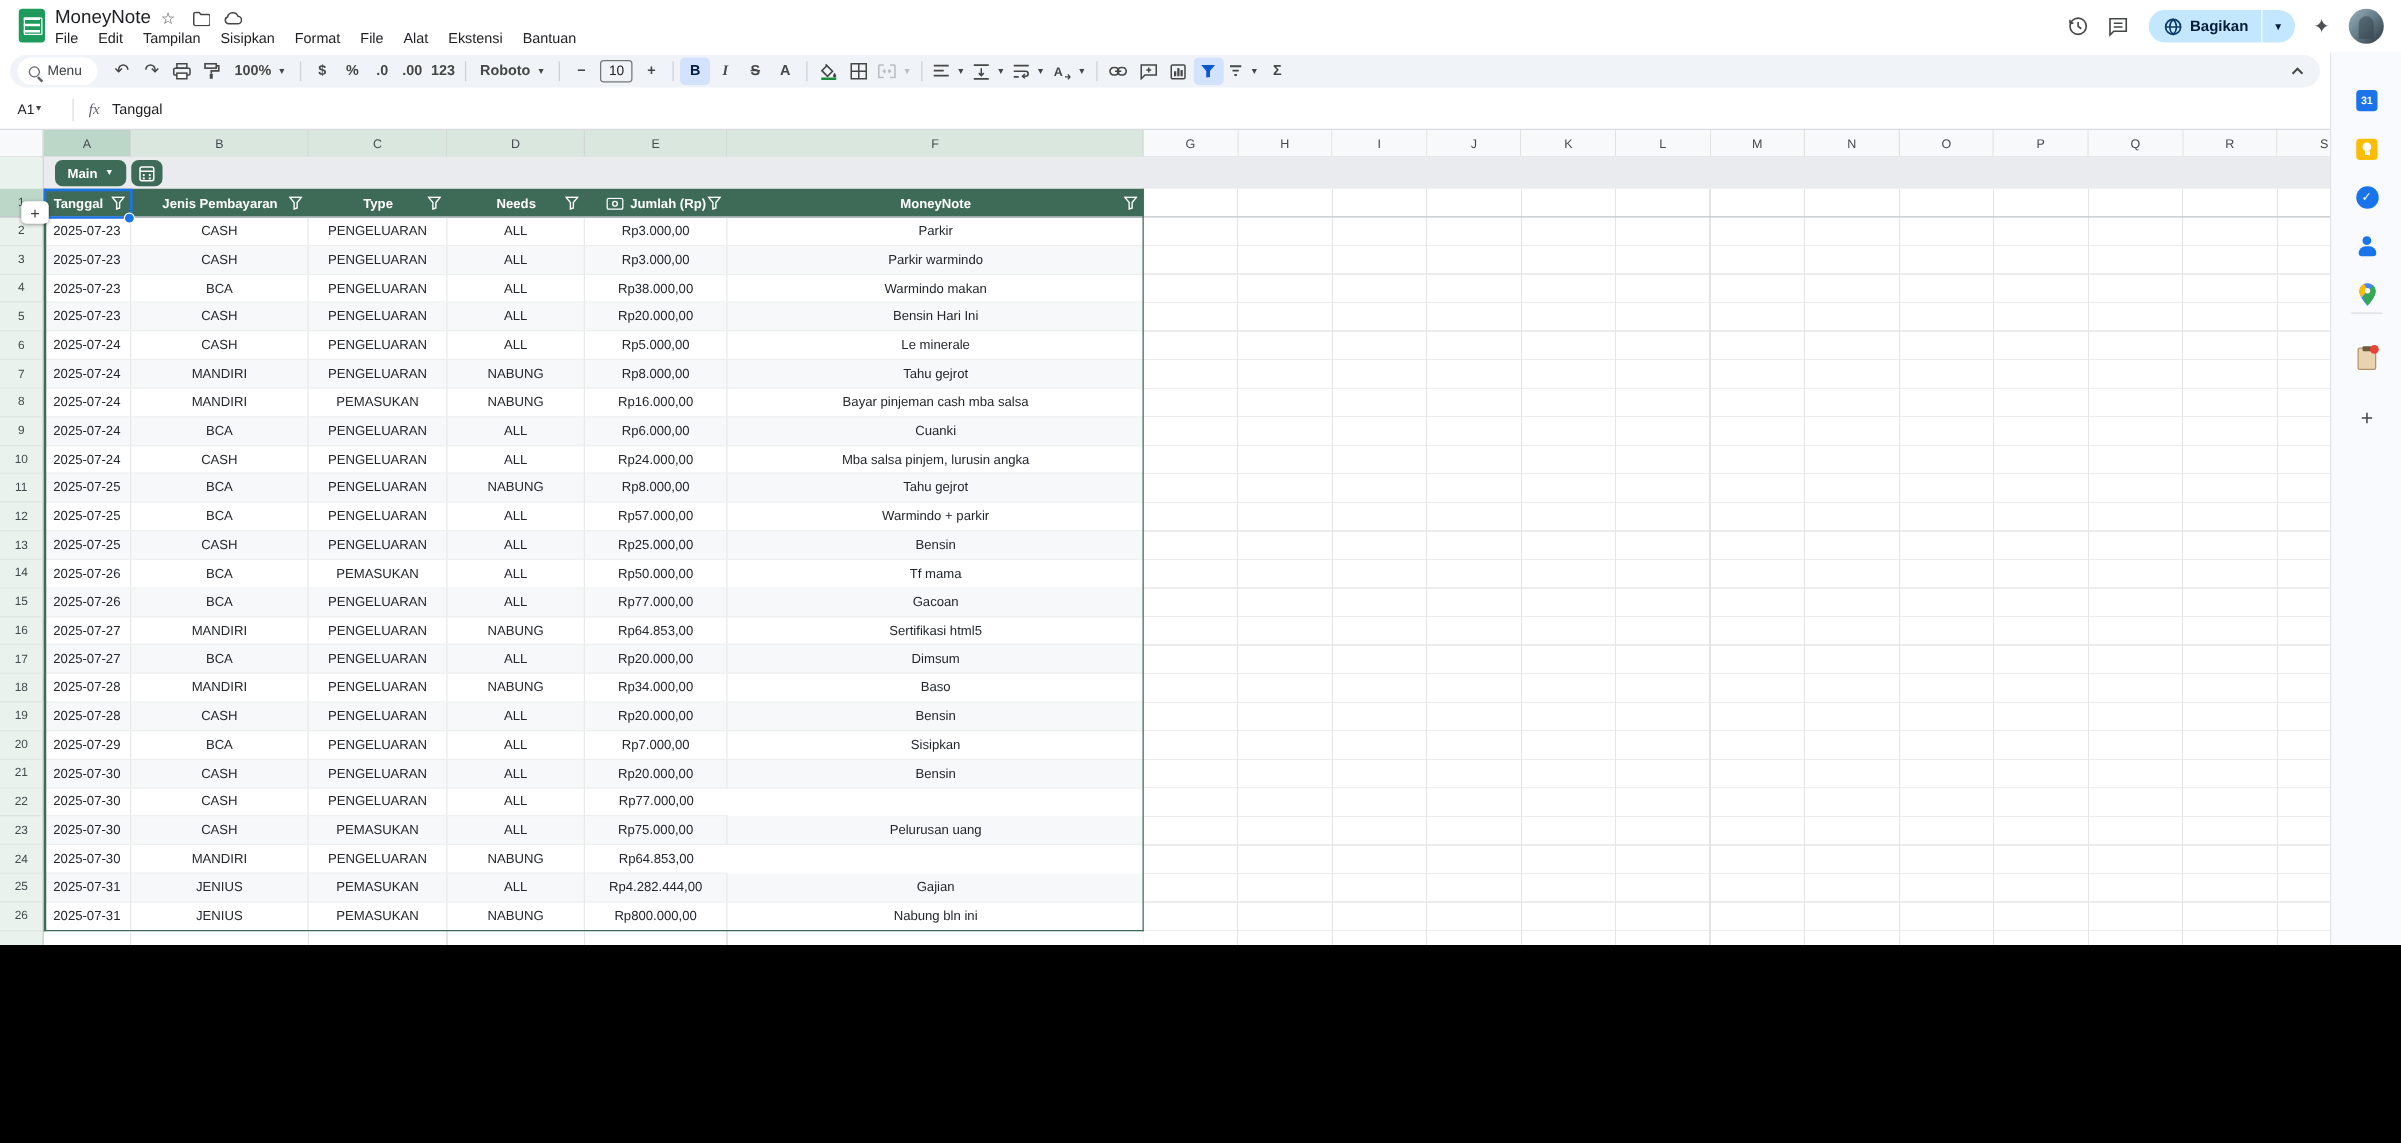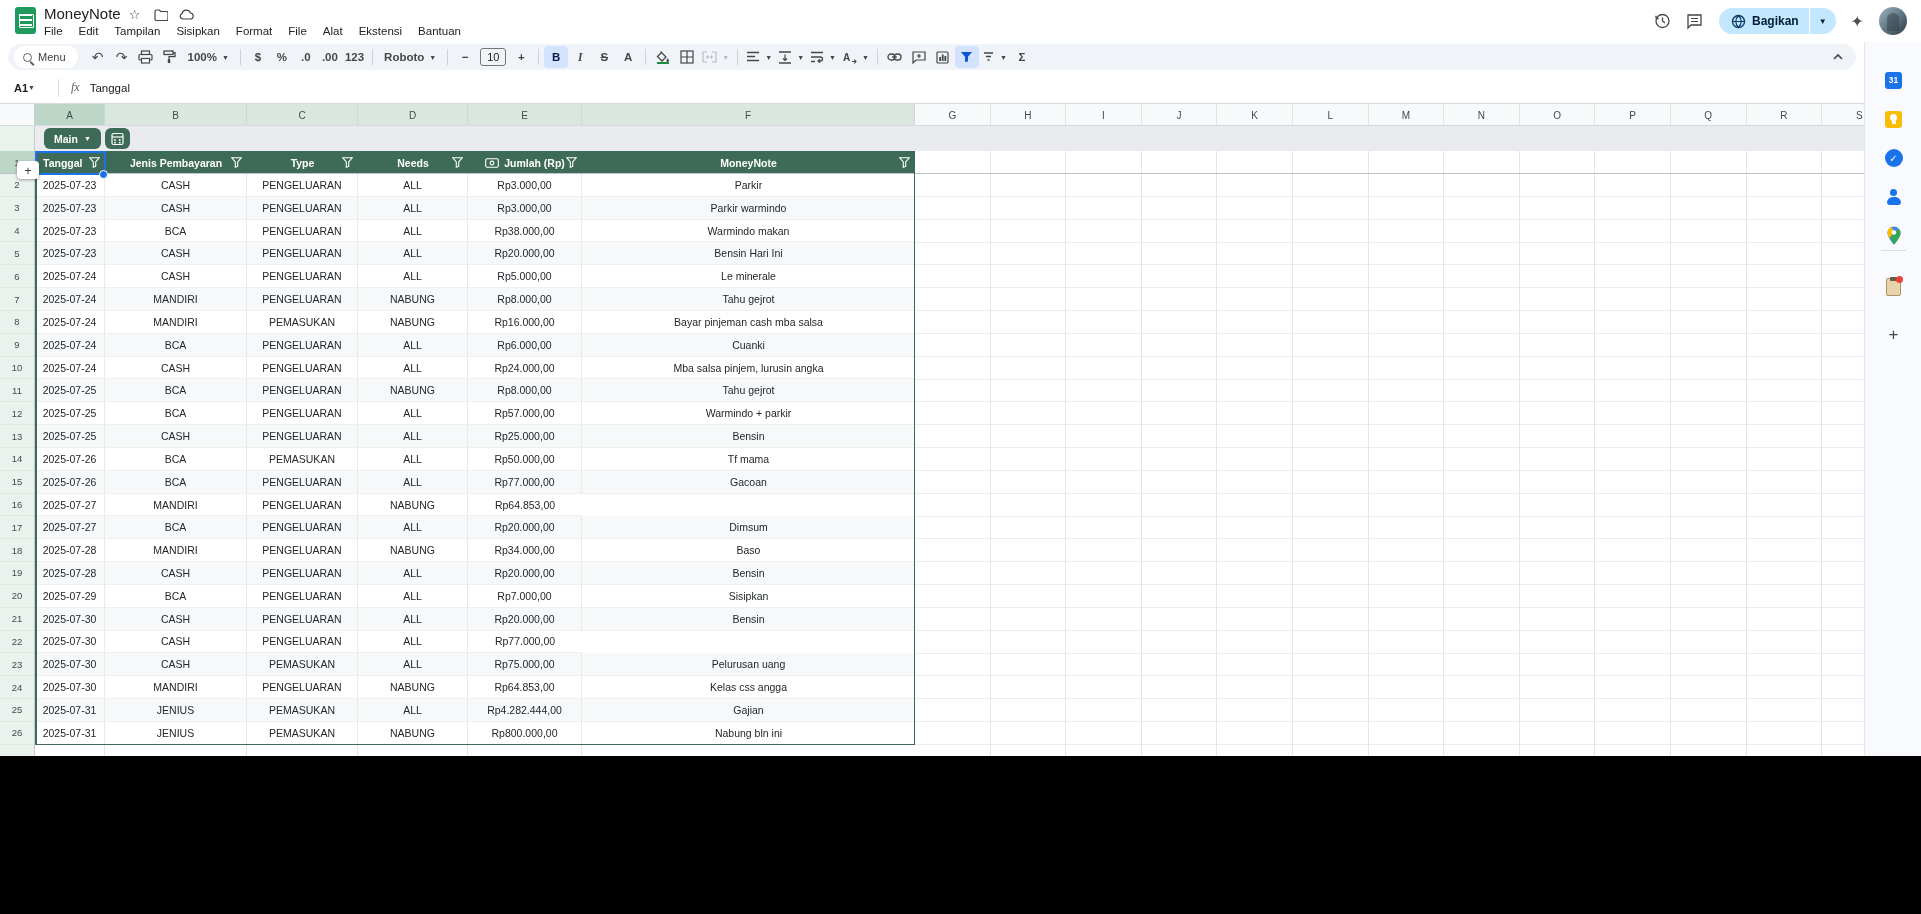--- a/index.html
+++ b/index.html
@@ -47,21 +47,21 @@
   .tb-btn.active{background:var(--chip-active);color:#041e49;}
   .tb-btn.disabled{color:#b9bdc1;}
   .tb-label{font-size:11.5px;font-weight:700;}
   .tb-label.thin{font-weight:700;}
   .caret{font-size:7px;color:inherit;line-height:1;}
   .tb-div{width:1px;height:16px;background:#cdd1d6;margin:0 5px;}
   .size-box{width:26px;height:18px;border:1px solid #747775;border-radius:3px;display:flex;align-items:center;justify-content:center;font-size:11px;color:var(--ink);background:#f0f4f9;}
   .collapse{position:absolute;right:12px;top:0;height:26px;display:flex;align-items:center;}
   
   .fbar{position:absolute;left:0;top:72px;width:1864px;height:32px;background:#fff;border-bottom:1px solid #d8dbdf;display:flex;align-items:center;}
-  .name-box{width:58px;padding-left:14px;font-size:11px;color:var(--ink);display:flex;align-items:center;justify-content:flex-start;font-weight:bold;}
+  .name-box{width:58px;padding-left:14px;font-size:11px;color:var(--ink);display:flex;align-items:center;justify-content:flex-start;}
   .nb-caret{font-size:7px;color:var(--icon);margin-right:8px;}
   .fbar-div{width:1px;height:18px;background:#dadce0;}
   .fx{font-family:"Liberation Serif",serif;font-style:italic;font-size:12px;color:#5f6368;margin:0 10px 0 12px;}
   .fvalue{font-size:11.5px;color:var(--ink);}
   
   .grid{position:absolute;left:0;top:104px;width:1864px;height:652px;background:#fff;overflow:hidden;}
   .corner{position:absolute;left:0;top:0;width:35px;height:22px;background:#f8f9fa;border-right:1px solid #c9ccce;border-bottom:1px solid #d7dadd;}
   .colheads{position:absolute;left:35px;top:0;right:0;height:22px;display:flex;overflow:hidden;border-bottom:1px solid #d7dadd;}
   .colhead{height:22px;flex:none;display:flex;align-items:center;justify-content:center;font-size:10px;color:#45494d;border-right:1px solid #d2d6d4;}
   .colhead.green{background:var(--green-colhead);}
@@ -616,20 +616,21 @@
           <div class="dcell" style="width: 110px;">ALL</div>
           <div class="dcell" style="width: 114px;">Rp77.000,00</div>
           <div class="dcell" style="width: 333px;">Gacoan</div>
         </div>
         <div class="drow" style="height: 22.84px;">
           <div class="dcell" style="width: 70px;">2025-07-27</div>
           <div class="dcell" style="width: 142px;">MANDIRI</div>
           <div class="dcell" style="width: 111px;">PENGELUARAN</div>
           <div class="dcell" style="width: 110px;">NABUNG</div>
           <div class="dcell" style="width: 114px;">Rp64.853,00</div>
+          <div class="dcell" style="width: 333px;">Sertifikasi html5</div>
         </div>
         <div class="drow band" style="height: 22.84px;">
           <div class="dcell" style="width: 70px;">2025-07-27</div>
           <div class="dcell" style="width: 142px;">BCA</div>
           <div class="dcell" style="width: 111px;">PENGELUARAN</div>
           <div class="dcell" style="width: 110px;">ALL</div>
           <div class="dcell" style="width: 114px;">Rp20.000,00</div>
           <div class="dcell" style="width: 333px;">Dimsum</div>
         </div>
         <div class="drow" style="height: 22.84px;">
@@ -678,21 +679,20 @@
           <div class="dcell" style="width: 110px;">ALL</div>
           <div class="dcell" style="width: 114px;">Rp75.000,00</div>
           <div class="dcell" style="width: 333px;">Pelurusan uang</div>
         </div>
         <div class="drow" style="height: 22.84px;">
           <div class="dcell" style="width: 70px;">2025-07-30</div>
           <div class="dcell" style="width: 142px;">MANDIRI</div>
           <div class="dcell" style="width: 111px;">PENGELUARAN</div>
           <div class="dcell" style="width: 110px;">NABUNG</div>
           <div class="dcell" style="width: 114px;">Rp64.853,00</div>
-          <div class="dcell" style="width: 333px;">Kelas css angga</div>
         </div>
         <div class="drow band" style="height: 22.84px;">
           <div class="dcell" style="width: 70px;">2025-07-31</div>
           <div class="dcell" style="width: 142px;">JENIUS</div>
           <div class="dcell" style="width: 111px;">PEMASUKAN</div>
           <div class="dcell" style="width: 110px;">ALL</div>
           <div class="dcell" style="width: 114px;">Rp4.282.444,00</div>
           <div class="dcell" style="width: 333px;">Gajian</div>
         </div>
         <div class="drow" style="height: 22.84px;">

